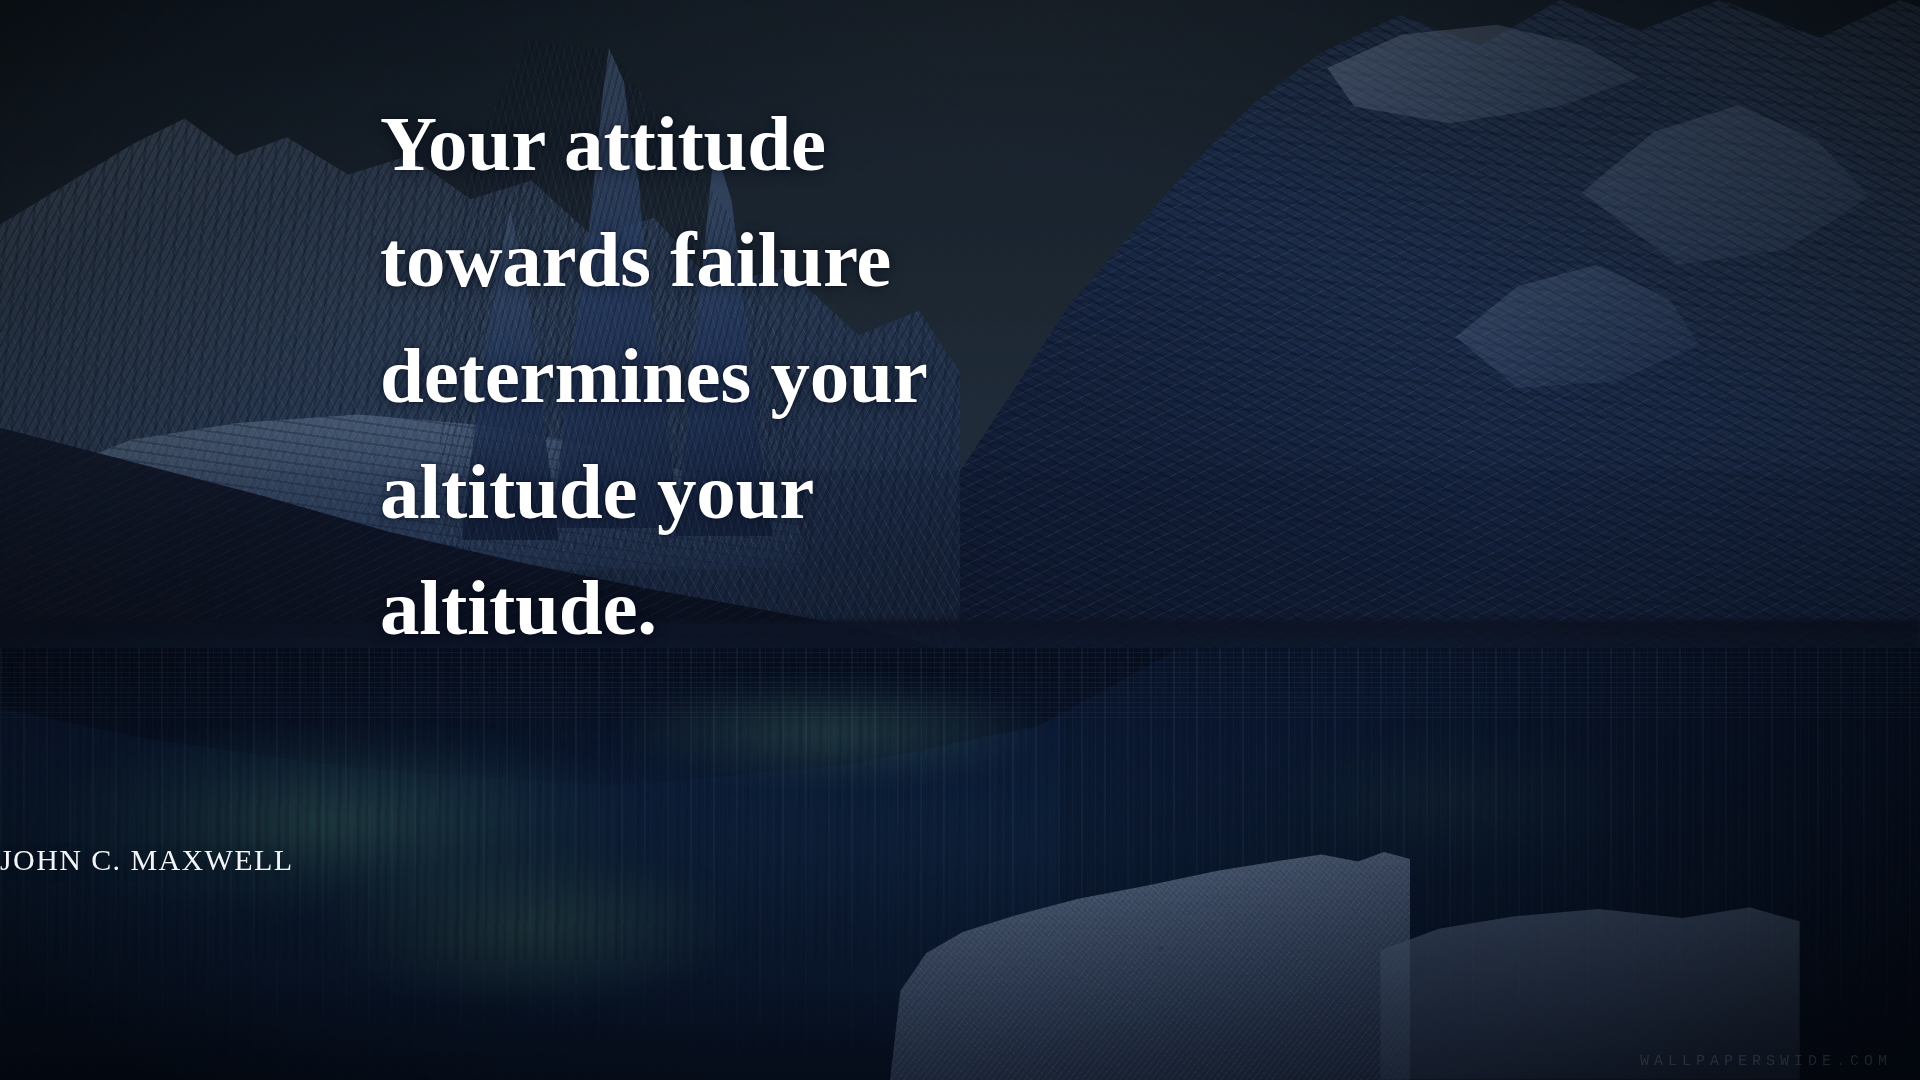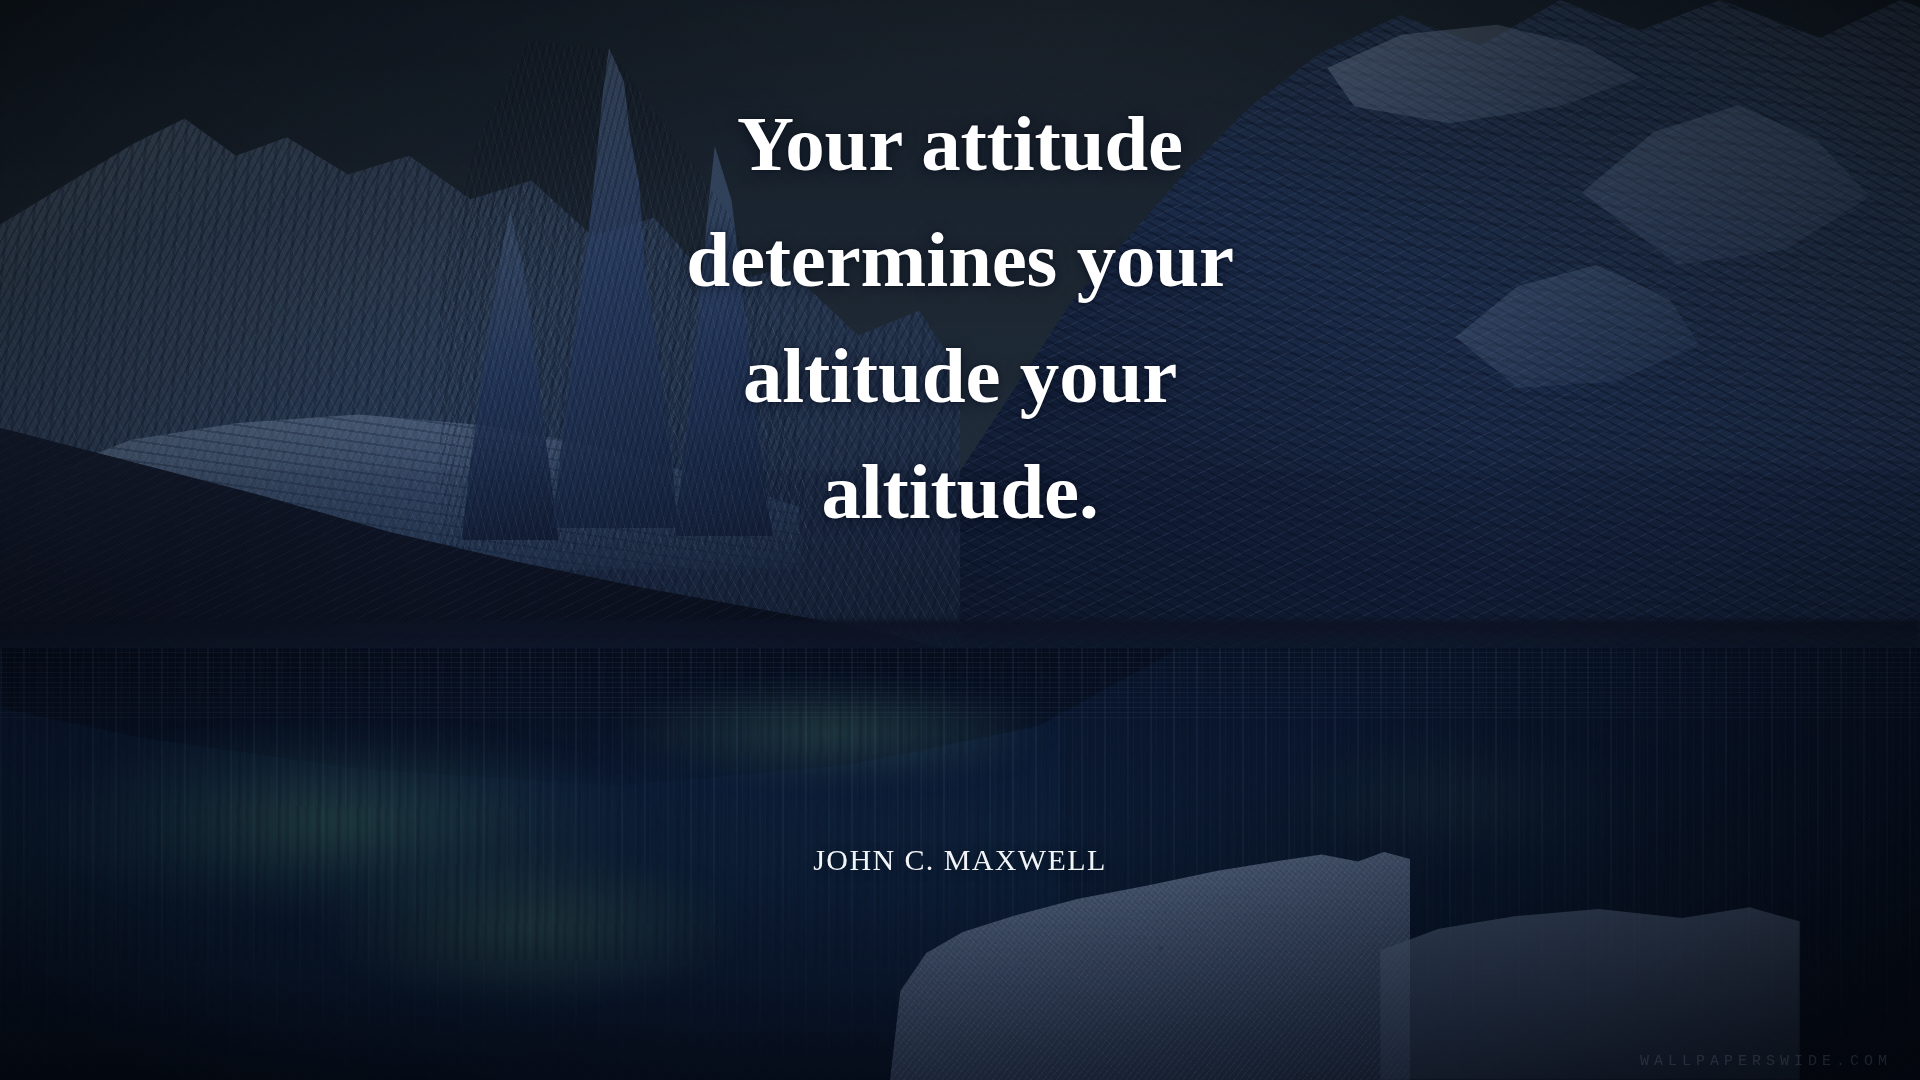--- a/index.html
+++ b/index.html
@@ -257,37 +257,36 @@
       repeating-linear-gradient(-45deg, rgba(0,0,0,.07) 0 1px, rgba(0,0,0,0) 1px 3px);
   }
 
   
   .overlay { position: absolute; inset: 0; }
 
   .quote {
     position: absolute;
     left: 0; right: 0;
     top: 86px;
-    text-align: center;
+    text-align: left;
     color: #ffffff;
     font-family: "Liberation Serif", "DejaVu Serif", serif;
     font-weight: 700;
     font-size: 79px;
     line-height: 116px;
     letter-spacing: -0.2px;
     text-shadow: 0 2px 14px rgba(3,10,24,.55), 0 0 3px rgba(5,12,26,.45);
     padding: 0 380px;
   }
   .quote .ln { display: block; }
 
   .attribution {
     position: absolute;
     left: 0; right: 0;
     top: 843px;
-    text-align: center;
     color: #f2f5f8;
     font-family: "Liberation Serif", "DejaVu Serif", serif;
     font-weight: 400;
     font-size: 30px;
     letter-spacing: 1.4px;
     text-shadow: 0 2px 10px rgba(3,10,24,.6);
   }
 
   .site {
     position: absolute;
@@ -358,20 +357,21 @@
 
     <div class="tint"></div>
     <div class="vignette"></div>
     <div class="noise"></div>
   </div>
 
   <div class="overlay">
 
     <div class="quote">
       <span class="ln">Your attitude</span>
+      <span class="ln">towards failure</span>
       <span class="ln">determines your</span>
       <span class="ln">altitude your</span>
       <span class="ln">altitude.</span>
     </div>
 
     <div class="attribution">JOHN C. MAXWELL</div>
 
 
     <div class="wpw-watermark">WALLPAPERSWIDE.COM</div>
 

